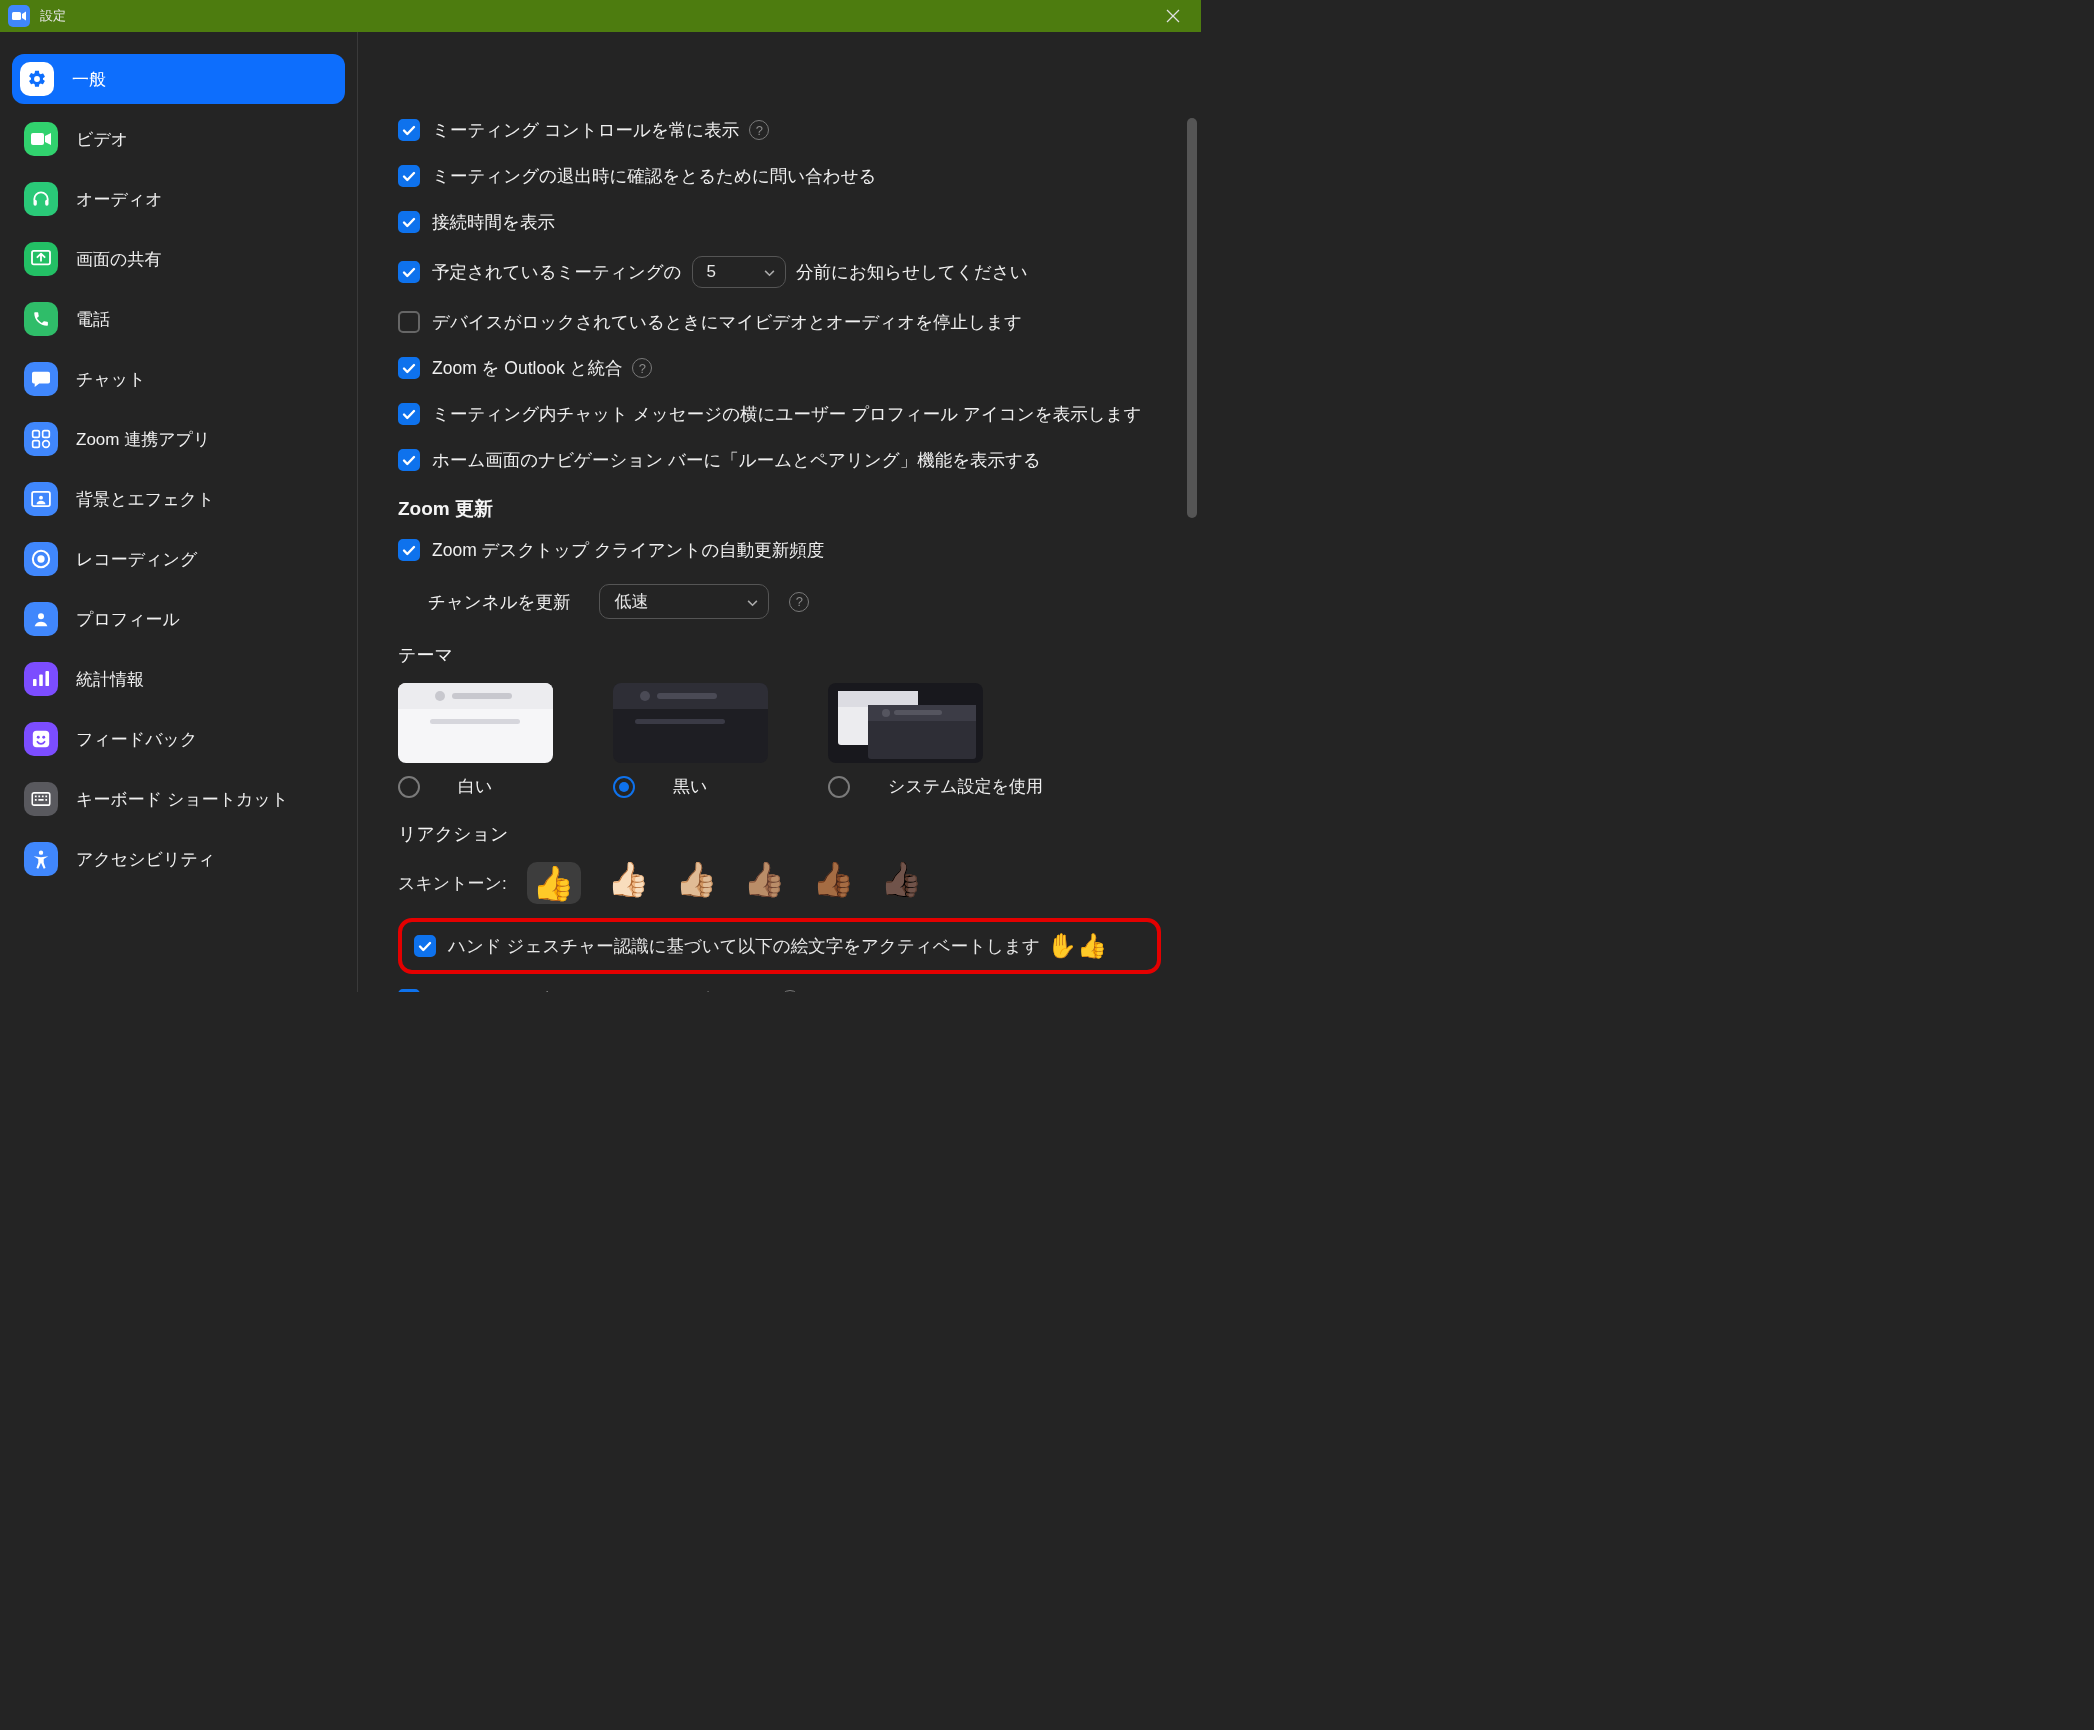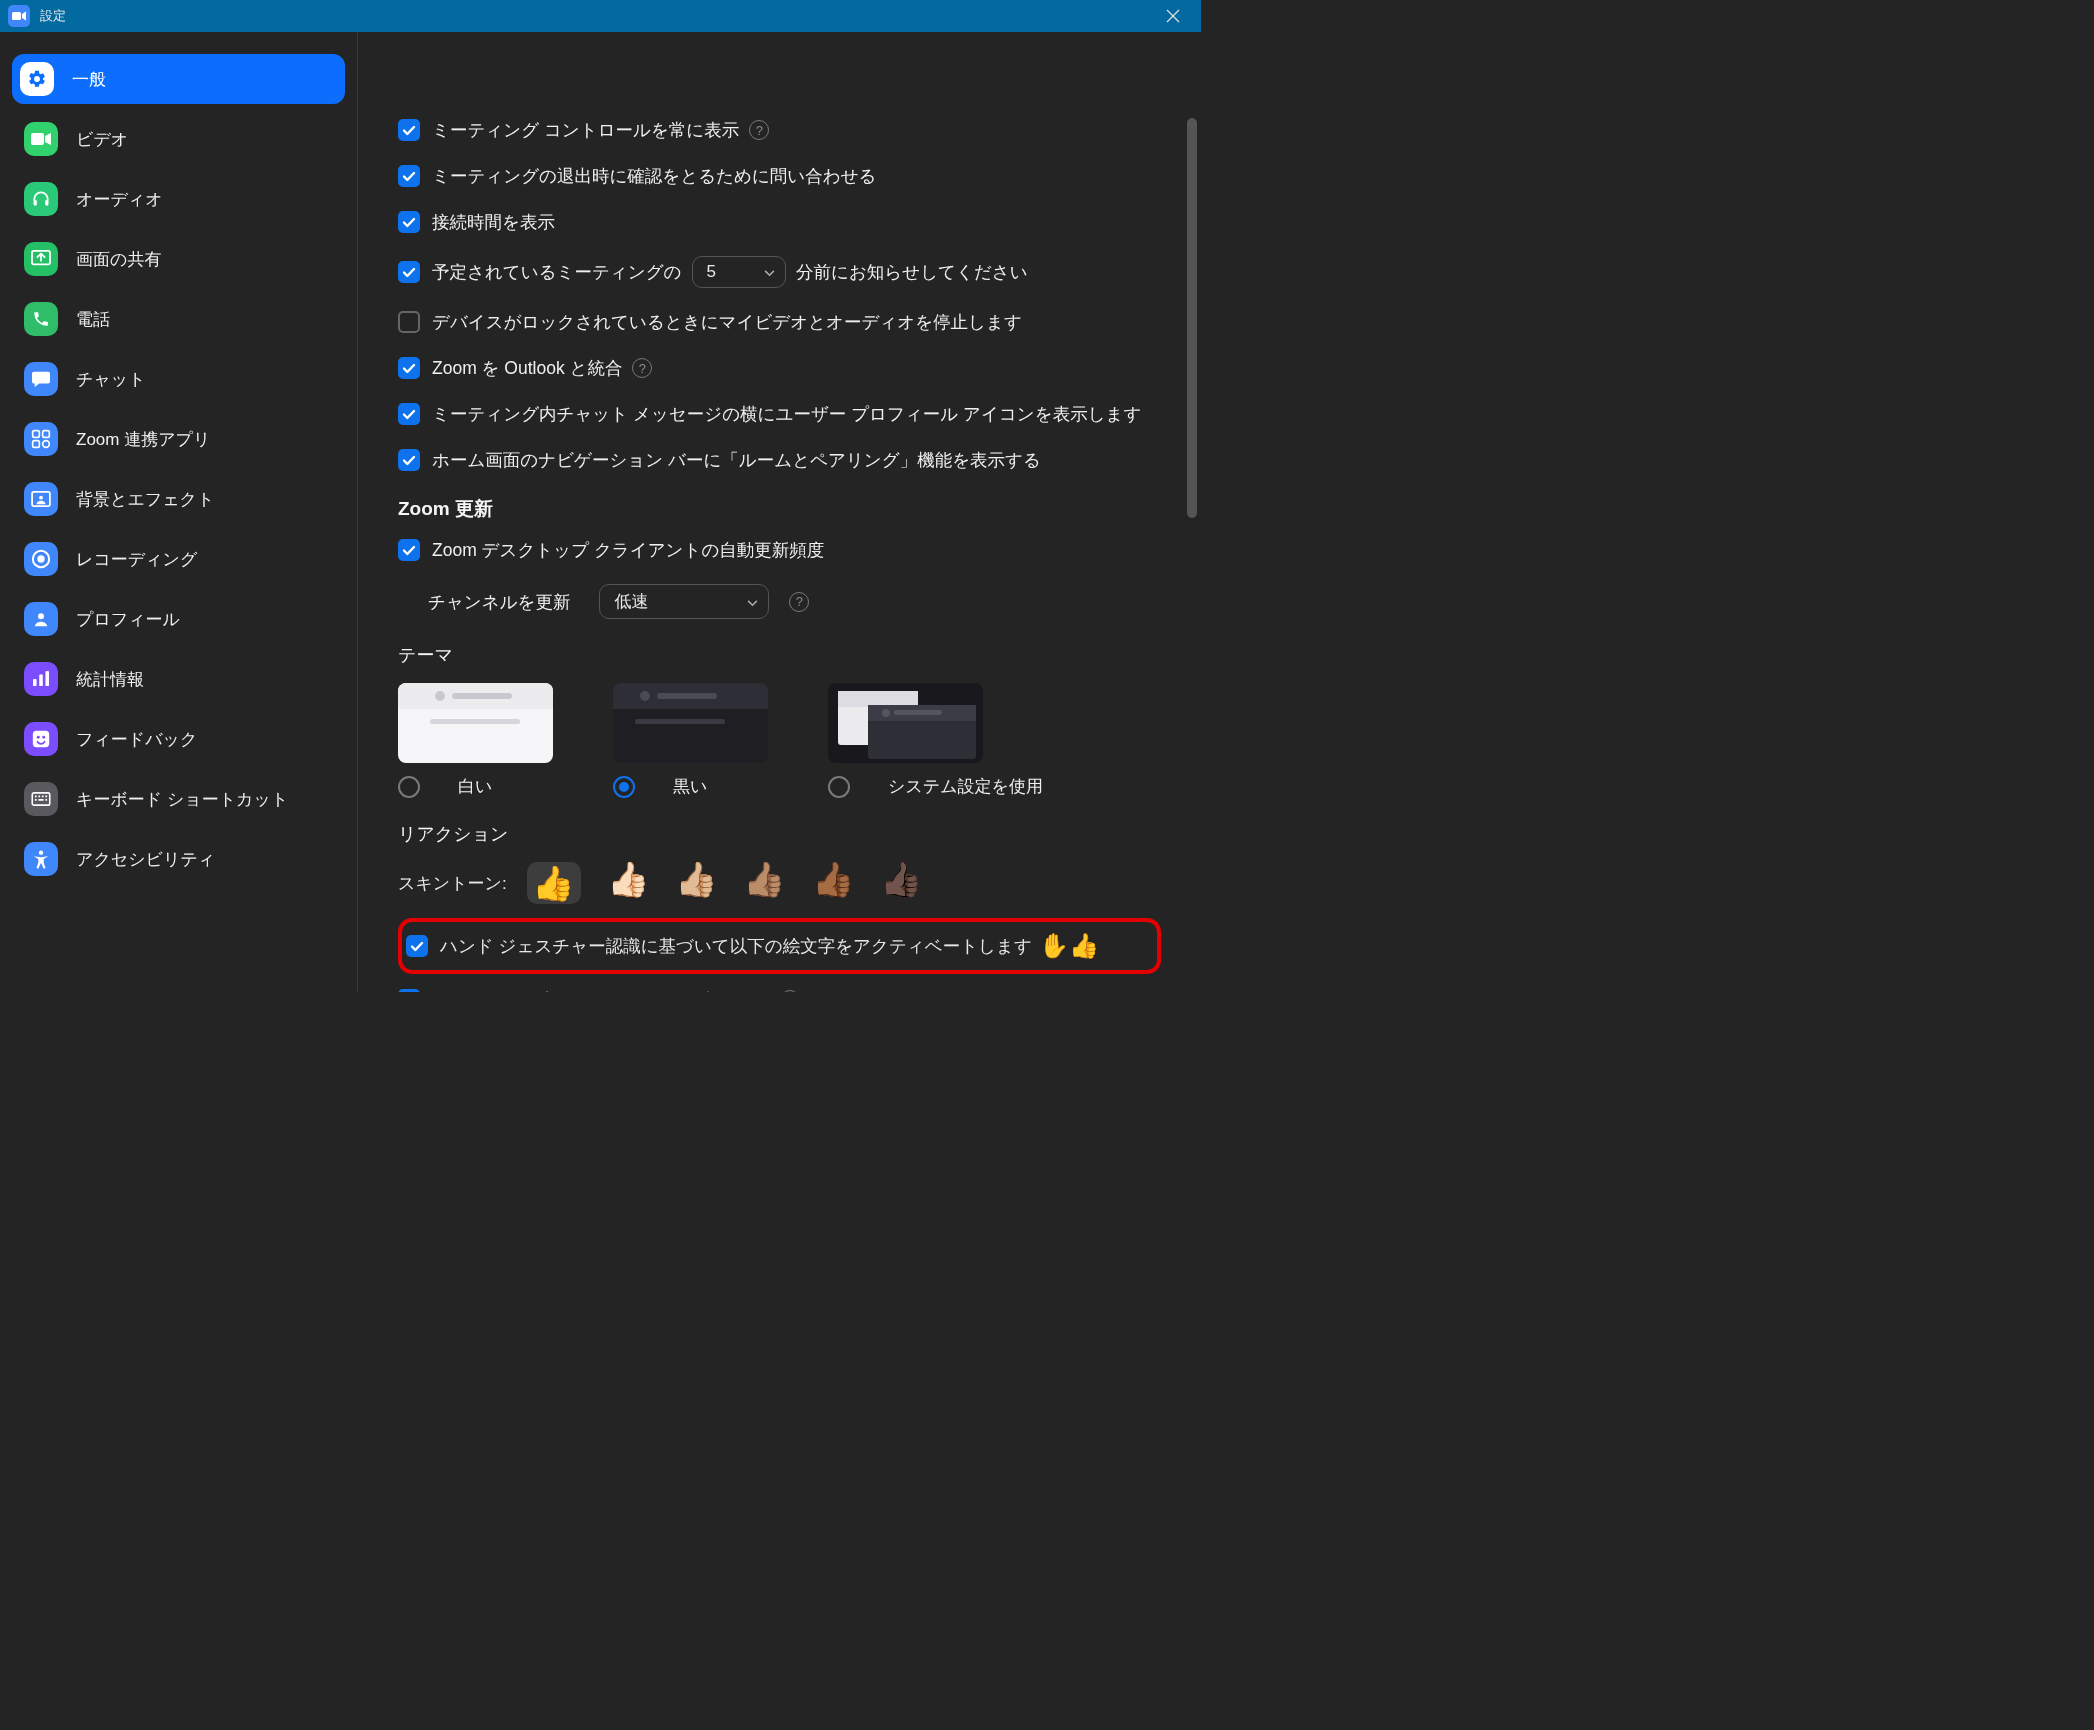--- a/index.html
+++ b/index.html
@@ -1,17 +1,17 @@
 <!DOCTYPE html>
 <html><head>
 <meta charset="utf-8">
 <style>
   * { box-sizing: border-box; margin: 0; padding: 0; font-family: -apple-system, BlinkMacSystemFont, "Segoe UI", "Hiragino Sans", "Yu Gothic UI", Meiryo, sans-serif; }
   body { background: #242424; color: #e8e8e8; width: 1201px; height: 992px; overflow: hidden; }
-  .titlebar { height: 32px; background: #0369a1; display: flex; align-items: center; padding: 0 8px; }
+  .titlebar { height: 32px; background: #4d7c0f; display: flex; align-items: center; padding: 0 8px; }
   .titlebar .app-icon { width: 22px; height: 22px; background: #4087fc; border-radius: 5px; display: flex; align-items: center; justify-content: center; margin-right: 10px; }
   .titlebar .app-icon svg { display: block; }
   .titlebar .title-text { font-size: 13px; color: #e8e8e8; }
   .titlebar .close { margin-left: auto; width: 40px; height: 32px; display: flex; align-items: center; justify-content: center; color: #e0e0e0; }
   .main { display: flex; height: calc(100% - 32px); background: #242424; }
   .sidebar { width: 358px; padding: 22px 12px 12px 12px; border-right: 1px solid #3a3a3a; height: 100%; overflow: hidden; }
   .side-item { display: flex; align-items: center; height: 50px; border-radius: 12px; padding: 0 12px; margin-bottom: 10px; font-size: 17px; color: #f0f0f0; }
   .side-item.active { background: #0d6efd; color: #fff; padding-left: 8px; }
   .side-item .icon-wrap { width: 34px; height: 34px; border-radius: 10px; display: flex; align-items: center; justify-content: center; margin-right: 18px; color: #fff; }
   .content { flex: 1; position: relative; height: 100%; }
@@ -31,21 +31,21 @@
   .theme-row { display: flex; gap: 60px; margin-bottom: 16px; }
   .theme-opt { display: flex; flex-direction: column; }
   .theme-preview { width: 155px; height: 80px; border-radius: 8px; overflow: hidden; margin-bottom: 12px; display: block; }
   .theme-radio-row { display: flex; align-items: center; font-size: 17px; color: #f0f0f0; gap: 28px; }
   .radio { width: 22px; height: 22px; border: 2px solid #7a7a7a; border-radius: 50%; margin-right: 10px; position: relative; }
   .radio.checked { border-color: #0e72ed; }
   .radio.checked::after { content: ""; position: absolute; inset: 4px; background: #0e72ed; border-radius: 50%; }
   .skintone-row { display: flex; align-items: center; gap: 20px; font-size: 17px; margin-bottom: 14px; }
   .skintone-row .thumbs { display: flex; gap: 26px; font-size: 34px; line-height: 1; }
   .thumb-sel { padding: 4px 6px; background: #3d3d3d; border-radius: 10px; }
-  .highlight-box { border: 4px solid #e40000; border-radius: 14px; padding: 10px 4px; margin-bottom: 14px; display: flex; align-items: center; font-size: 17.5px; }
+  .highlight-box { border: 4px solid #e40000; border-radius: 14px; padding: 10px 12px; margin-bottom: 14px; display: flex; align-items: center; font-size: 17.5px; }
 
   .ic-general { background:#fff; color:#0d6efd; }
   .ic-video   { background:#31d26e; }
   .ic-audio   { background:#2ac978; }
   .ic-share   { background:#23c065; }
   .ic-phone   { background:#2fbd69; }
   .ic-chat    { background:#4087fc; }
   .ic-apps    { background:#4087fc; }
   .ic-bg      { background:#4087fc; }
   .ic-rec     { background:#4087fc; }

